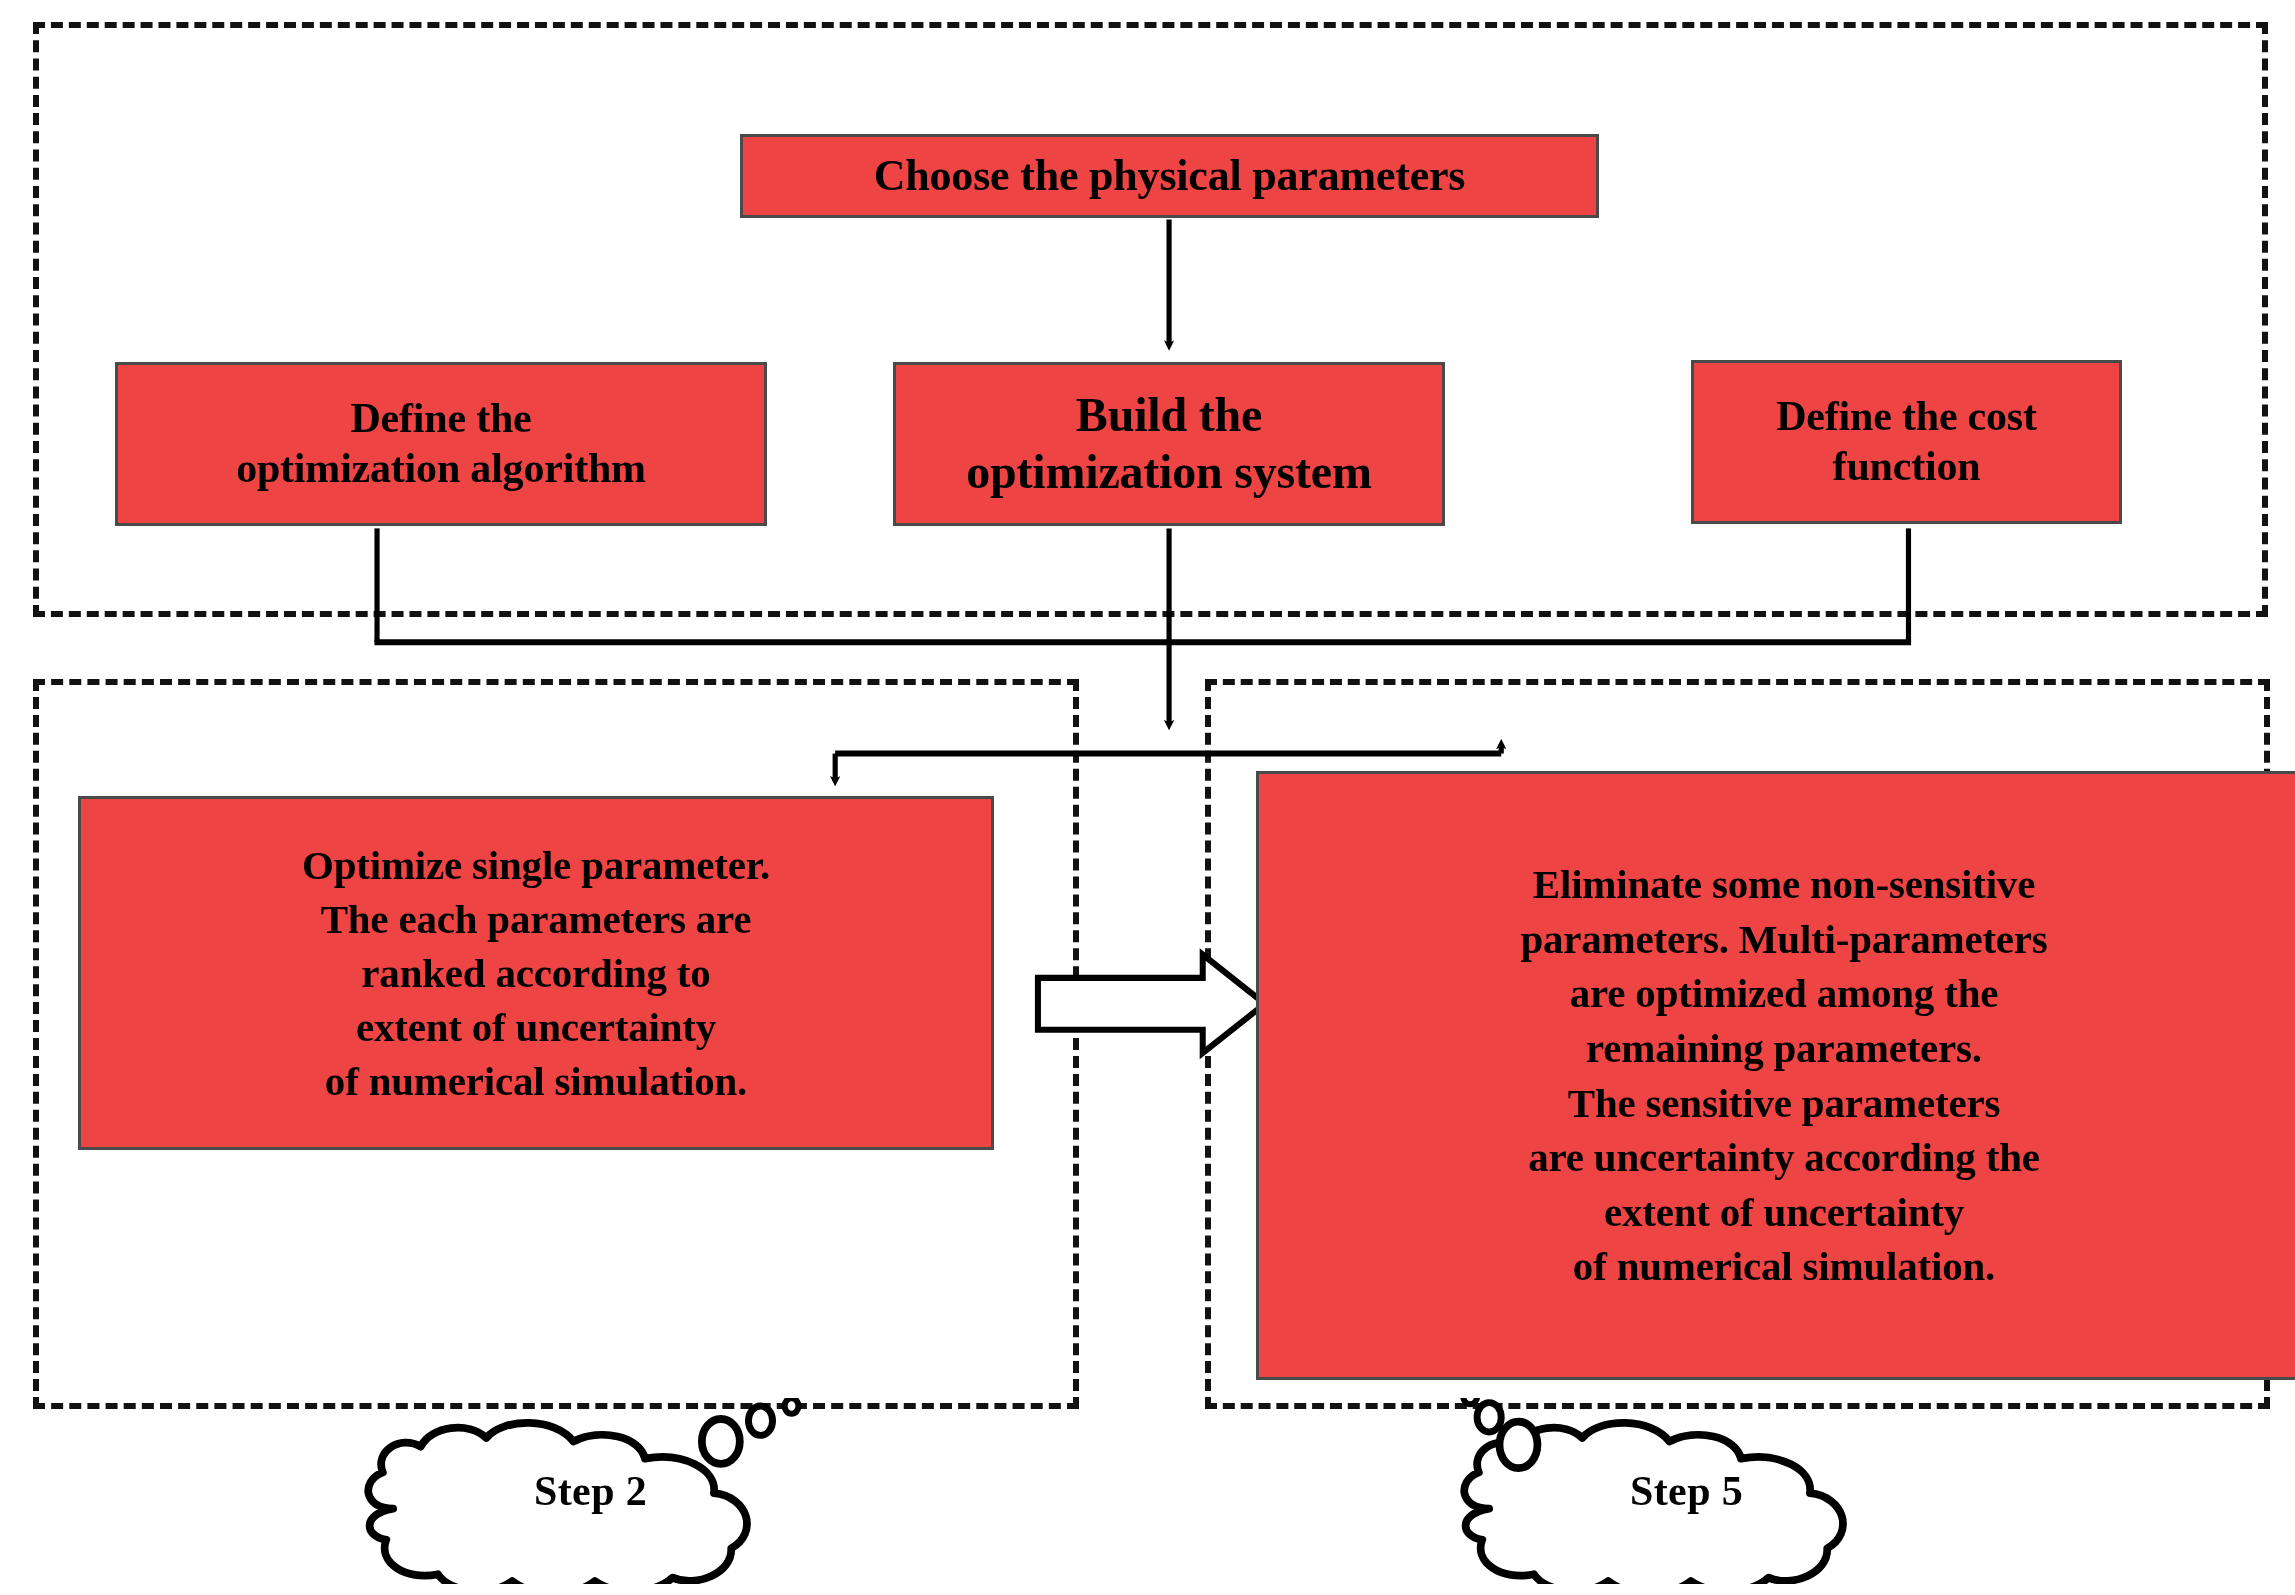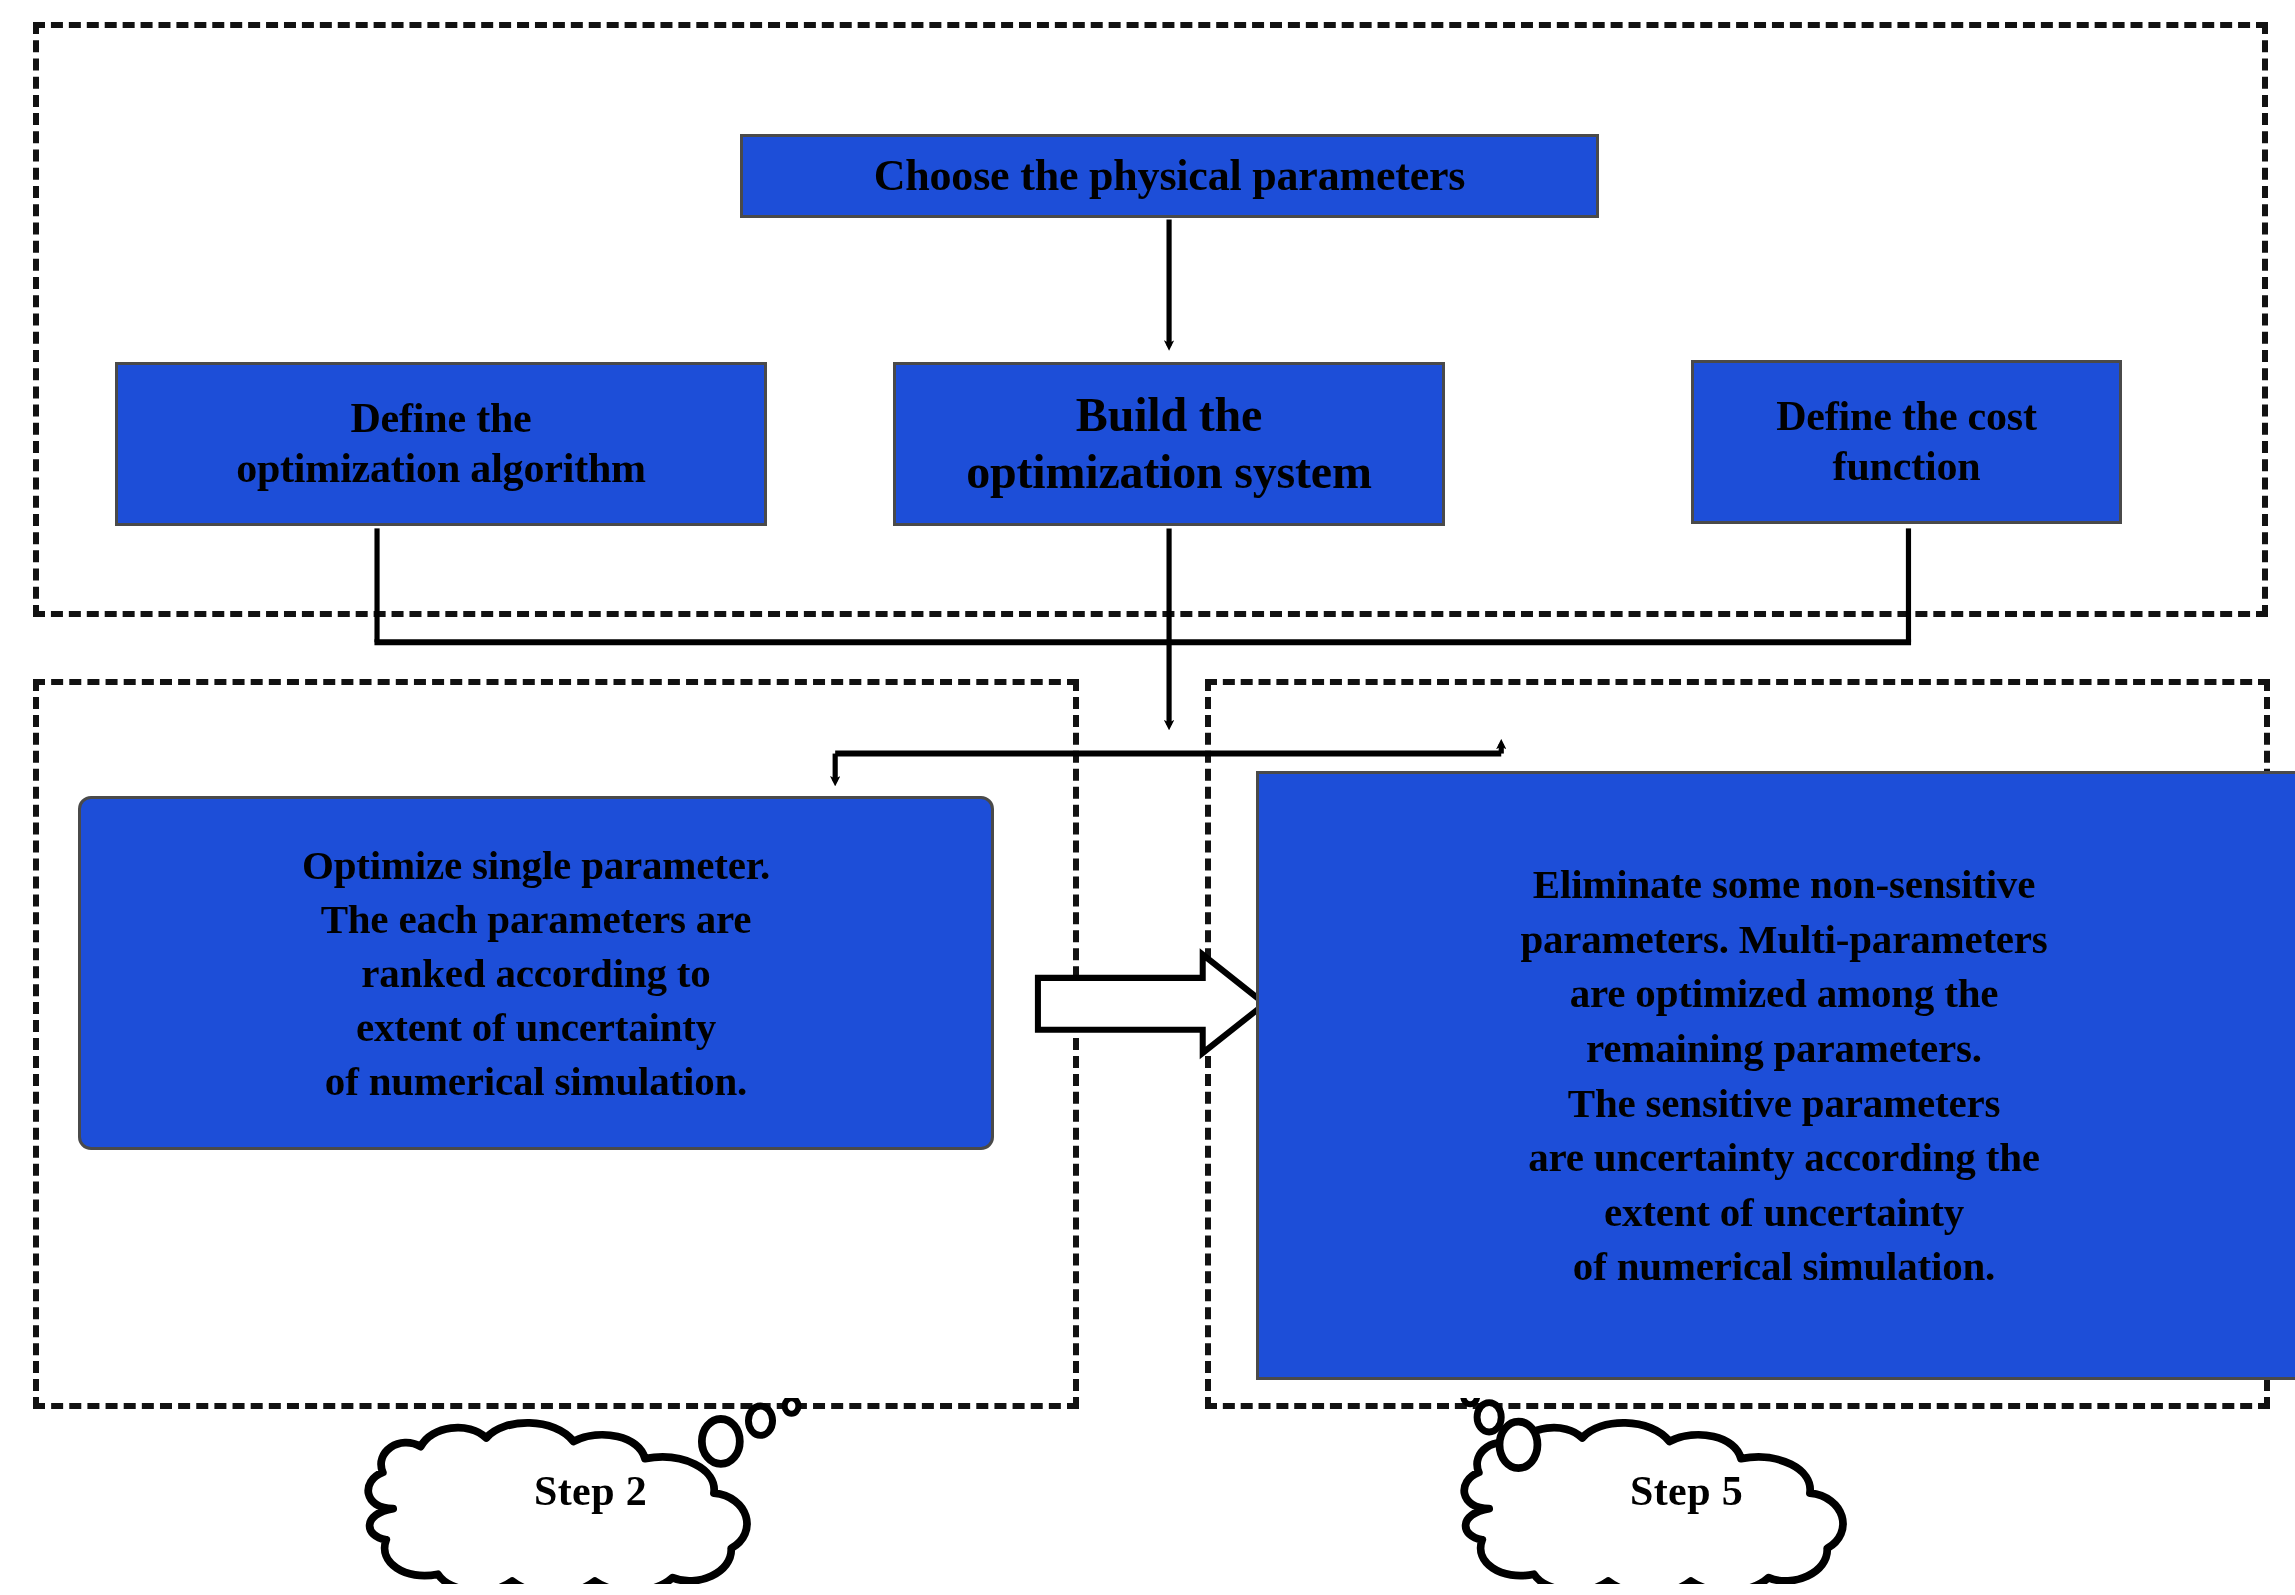--- a/index.html
+++ b/index.html
@@ -21,21 +21,21 @@
   }
   #region-step1{ left:33px;  top:21.6px;   width:2235px; height:595px; }
   #region-step2{ left:33px;  top:679px;  width:1046px; height:730px; }
   #region-step3{ left:1205px;top:679px;  width:1065px; height:730px; }
 
   
   .box{
     position:absolute;
     box-sizing:border-box;
     border:3.5px solid #4a4a4a;
-    background:#1d4ed8;
+    background:#ef4444;
     display:flex;
     align-items:center;
     justify-content:center;
     text-align:center;
     font-weight:bold;
     color:#000000;
     line-height:1.18;
     letter-spacing:-0.2px;
   }
   #box-physical{
@@ -49,21 +49,21 @@
   #box-system{
     left:893px; top:362px; width:552px; height:164px;
     font-size:48px;
   }
   #box-cost{
     left:1691px; top:360px; width:431px; height:164px;
     font-size:42px;
   }
   #box-step2{
     left:78px; top:796px; width:916px; height:354px;
-    font-size:41px; line-height:1.32;border-radius:13px;
+    font-size:41px; line-height:1.32;
   }
   #box-step3{
     left:1256px; top:771px; width:1056px; height:609px;
     font-size:41px; line-height:1.33;
   }
   .box .lines{ padding:0 12px; }
 
   
   #wires{
     position:absolute;

